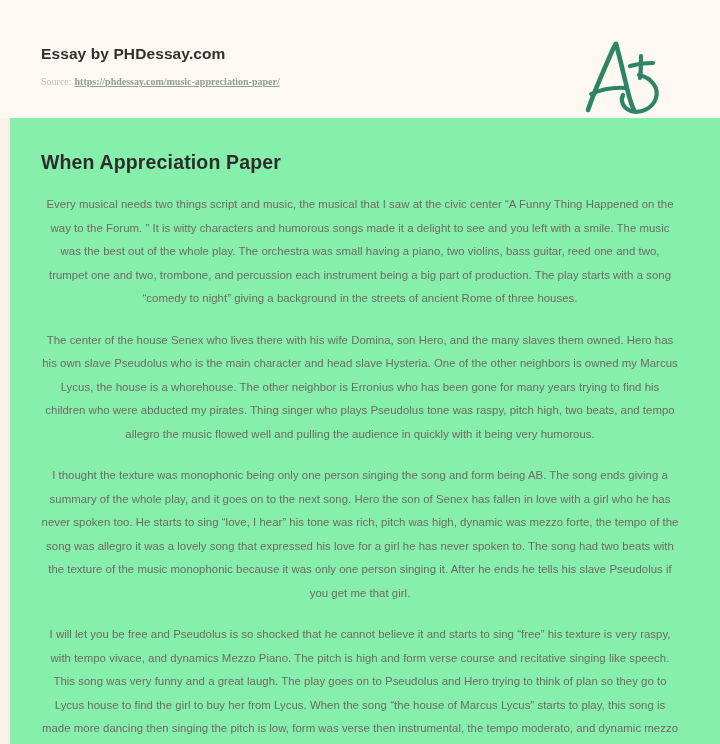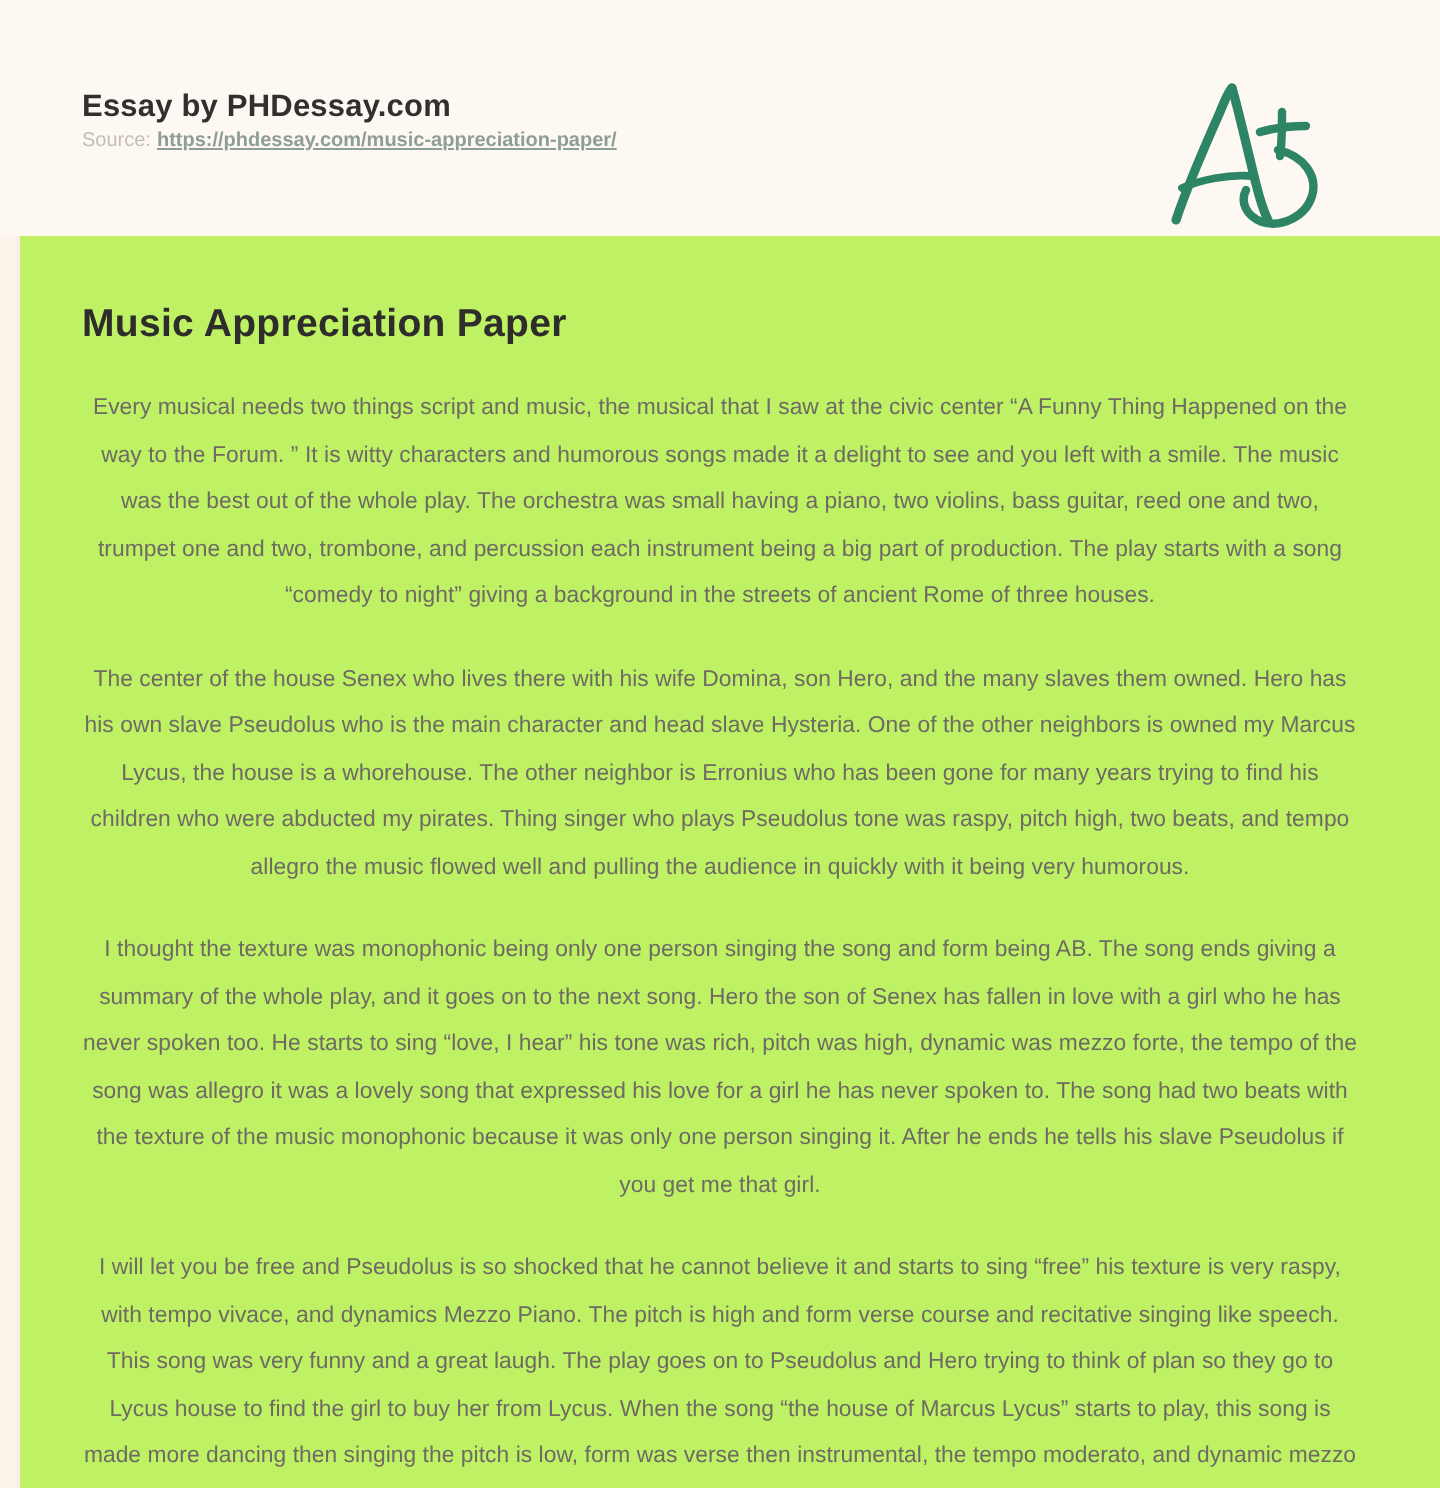--- a/index.html
+++ b/index.html
@@ -11,21 +11,21 @@
     height: 744px;
     overflow: hidden;
     background: #fdf9f3;
     font-family: "Liberation Sans", sans-serif;
     -webkit-font-smoothing: antialiased;
   }
   #page {
     position: relative;
     width: 720px;
     height: 744px;
-    background: #bef264;
+    background: #86efac;
     box-sizing: border-box;
   }
   
   #left-edge {
     position: absolute;
     left: 0;
     top: 0;
     width: 8px;
     height: 744px;
     background: #fbf3ea;
@@ -56,25 +56,26 @@
   }
   #byline {
     font-size: 15.5px;
     font-weight: bold;
     color: #32302e;
     letter-spacing: 0.1px;
     line-height: 1.2;
     white-space: nowrap;
   }
   #source-row {
-    margin-top: 0;
+    margin-top: 11px;
     font-size: 10px;
     line-height: 1.3;
     white-space: nowrap;
     color: #bcb6ad;
+    font-family: Liberation Serif, serif;
   }
   #source-label {
     color: #c3bdb4;
   }
   #source-url {
     color: #8d9e94;
     font-weight: bold;
     margin-left: 3px;
   }
 
@@ -149,21 +150,21 @@
           <path d="M52 34 C59 32 69 31 75 31" stroke-width="4.2"></path>
 
           <path d="M61 43 C74 46 81 56 78 66 C75 76 63 82 53 79 C45 76 42 69 45 63" stroke-width="4.2"></path>
         </g>
       </svg>
     </div>
 
   </div>
 
   <div id="content">
-    <h1 id="doc-title">Music Appreciation Paper</h1>
+    <h1 id="doc-title">When Appreciation Paper</h1>
 
     <p class="para">Every musical needs two things script and music, the musical that I saw at the civic center “A Funny Thing Happened on the way to the Forum. ” It is witty characters and humorous songs made it a delight to see and you left with a smile. The music was the best out of the whole play. The orchestra was small having a piano, two violins, bass guitar, reed one and two, trumpet one and two, trombone, and percussion each instrument being a big part of production. The play starts with a song “comedy to night” giving a background in the streets of ancient Rome of three houses.</p>
     <p class="para">The center of the house Senex who lives there with his wife Domina, son Hero, and the many slaves them owned. Hero has his own slave Pseudolus who is the main character and head slave Hysteria. One of the other neighbors is owned my Marcus Lycus, the house is a whorehouse. The other neighbor is Erronius who has been gone for many years trying to find his children who were abducted my pirates. Thing singer who plays Pseudolus tone was raspy, pitch high, two beats, and tempo allegro the music flowed well and pulling the audience in quickly with it being very humorous.</p>
     <p class="para">I thought the texture was monophonic being only one person singing the song and form being AB. The song ends giving a summary of the whole play, and it goes on to the next song. Hero the son of Senex has fallen in love with a girl who he has never spoken too. He starts to sing “love, I hear” his tone was rich, pitch was high, dynamic was mezzo forte, the tempo of the song was allegro it was a lovely song that expressed his love for a girl he has never spoken to. The song had two beats with the texture of the music monophonic because it was only one person singing it. After he ends he tells his slave Pseudolus if you get me that girl.</p>
     <p class="para">I will let you be free and Pseudolus is so shocked that he cannot believe it and starts to sing “free” his texture is very raspy, with tempo vivace, and dynamics Mezzo Piano. The pitch is high and form verse course and recitative singing like speech. This song was very funny and a great laugh. The play goes on to Pseudolus and Hero trying to think of plan so they go to Lycus house to find the girl to buy her from Lycus. When the song “the house of Marcus Lycus” starts to play, this song is made more dancing then singing the pitch is low, form was verse then instrumental, the tempo moderato, and dynamic mezzo forte.</p>
 
   </div>
 
 </div>
 

